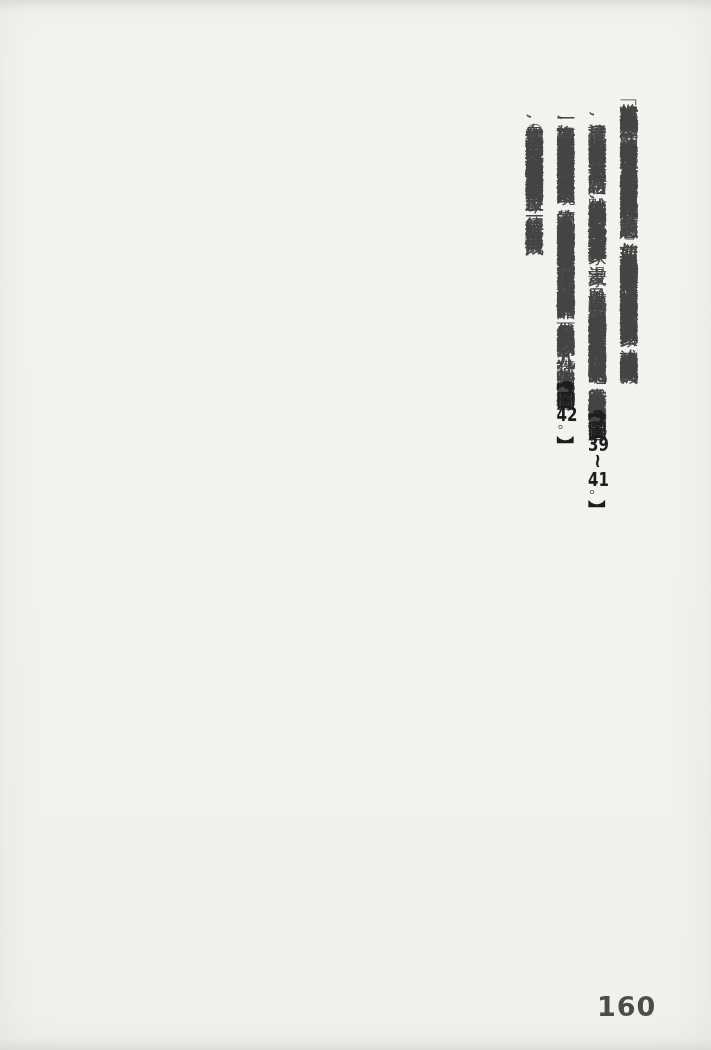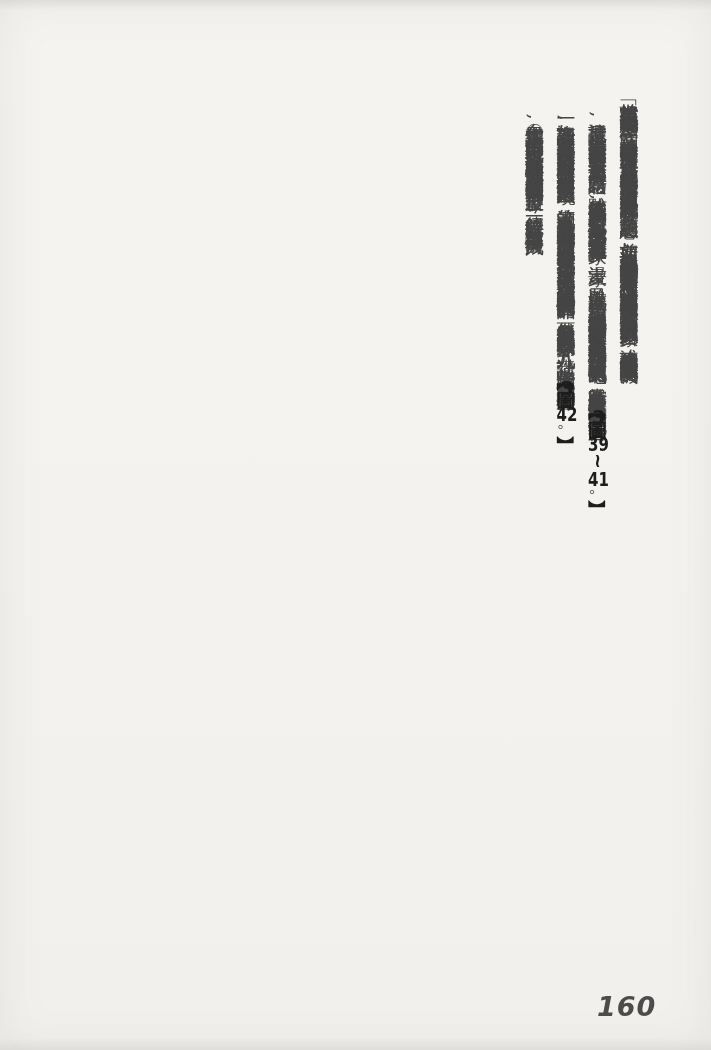--- a/index.html
+++ b/index.html
@@ -53,21 +53,20 @@
   }
   .page-number {
     position: absolute;
     left: 597px;
     top: 991px;
     font-family: "DejaVu Sans", "Liberation Sans", sans-serif;
     font-weight: 700;
     font-size: 27px;
     letter-spacing: 1px;
     color: #4c4c4c;
-    font-style: italic;
   }
   
   .scan-edge-top {
     position: absolute;
     left: 0; top: 0;
     width: 100%; height: 10px;
     background: linear-gradient(180deg, rgba(90,88,82,0.10), rgba(90,88,82,0));
     pointer-events: none;
   }
   .scan-edge-bottom {

